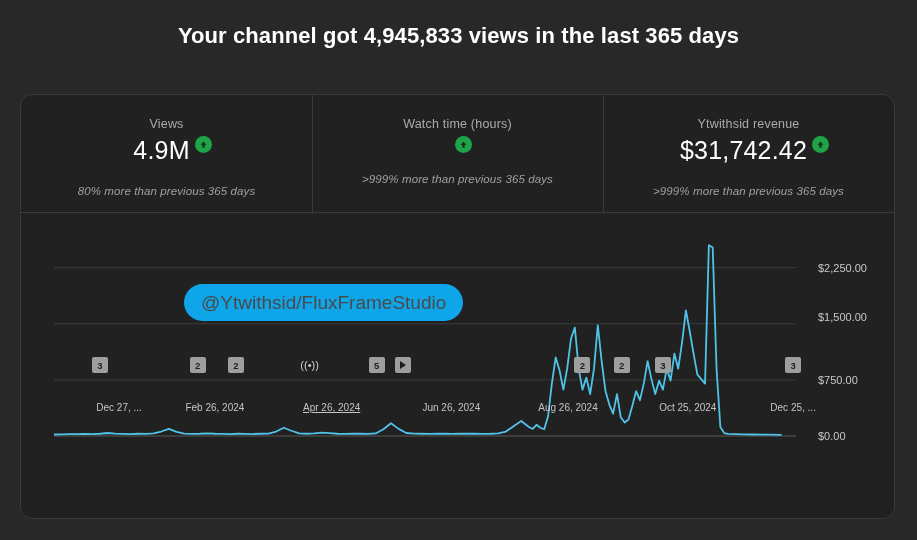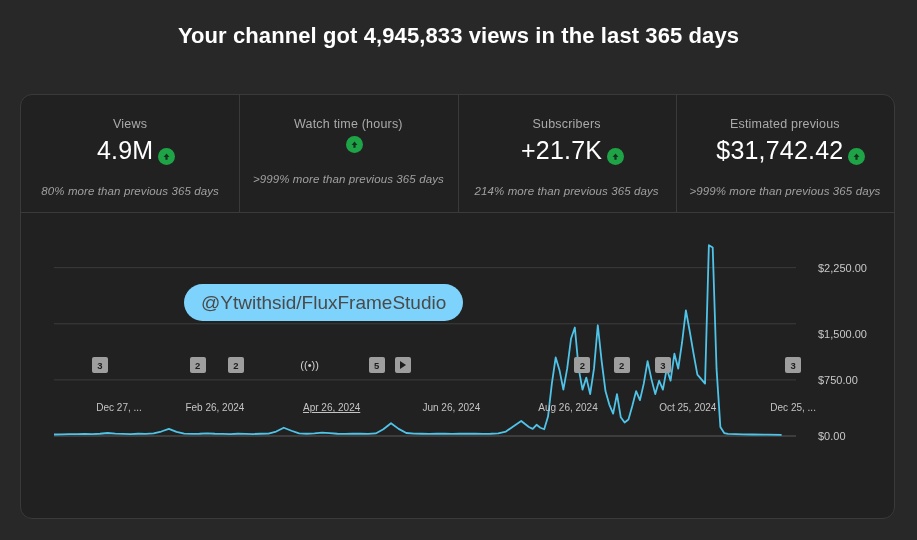--- a/index.html
+++ b/index.html
@@ -77,21 +77,21 @@
     width: 1px;
     background: #3a3a3a;
   }
   .metric-label {
     font-size: 12.5px;
     color: #aaaaaa;
     letter-spacing: 0.2px;
   }
   .metric-value-row {
     display: flex;
-    align-items: flex-end;
+    align-items: flex-start;
     gap: 5px;
     margin-top: 5px;
     margin-left: 12px;
   }
   .metric-value {
     font-size: 25px;
     font-weight: normal;
     color: #ffffff;
     letter-spacing: 0.2px;
   }
@@ -198,21 +198,21 @@
     margin-left: 1px;
   }
 
   
   .channel-pill {
     position: absolute;
     left: 184px;
     top: 284px;
     height: 37px;
     padding: 0 17px;
-    background: #7dd3fc;
+    background: #0ea5e9;
     color: #4a4a4a;
     border-radius: 19px;
     font-size: 19px;
     display: flex;
     align-items: center;
     white-space: nowrap;
   }
 </style>
 </head>
 <body>
@@ -243,35 +243,23 @@
         <div class="metric-value-row">
           <span class="trend-badge">
             <svg width="11" height="11" viewBox="0 0 11 11">
                 <path d="M5.5 2.4 L8.4 6.0 L6.6 6.0 L6.6 8.7 L4.4 8.7 L4.4 6.0 L2.6 6.0 Z" fill="#16301d"></path>
               </svg>
           </span>
         </div>
         <div class="metric-sub">&gt;999% more than previous 365 days</div>
       </div>
 
+
       <div class="metric">
-        <div class="metric-label">Subscribers</div>
-        <div class="metric-value-row">
-          <span class="metric-value">+21.7K</span>
-          <span class="trend-badge">
-            <svg width="11" height="11" viewBox="0 0 11 11">
-                <path d="M5.5 2.4 L8.4 6.0 L6.6 6.0 L6.6 8.7 L4.4 8.7 L4.4 6.0 L2.6 6.0 Z" fill="#16301d"></path>
-              </svg>
-          </span>
-        </div>
-        <div class="metric-sub">214% more than previous 365 days</div>
-      </div>
-
-      <div class="metric">
-        <div class="metric-label">Estimated previous</div>
+        <div class="metric-label">Ytwithsid revenue</div>
         <div class="metric-value-row">
           <span class="metric-value">$31,742.42</span>
           <span class="trend-badge">
             <svg width="11" height="11" viewBox="0 0 11 11">
                 <path d="M5.5 2.4 L8.4 6.0 L6.6 6.0 L6.6 8.7 L4.4 8.7 L4.4 6.0 L2.6 6.0 Z" fill="#16301d"></path>
               </svg>
           </span>
         </div>
         <div class="metric-sub">&gt;999% more than previous 365 days</div>
       </div>
@@ -282,21 +270,21 @@
       <svg class="chart-svg" id="chart-svg" width="873" height="230">
           <line x1="33" x2="775" y1="222" y2="222" stroke="#5a5a5a" stroke-width="1"></line>
           <line x1="33" x2="775" y1="165.88888888888889" y2="165.88888888888889" stroke="#3c3c3c" stroke-width="1"></line>
           <line x1="33" x2="775" y1="109.77777777777777" y2="109.77777777777777" stroke="#3c3c3c" stroke-width="1"></line>
           <line x1="33" x2="775" y1="53.66666666666666" y2="53.66666666666666" stroke="#3c3c3c" stroke-width="1"></line>
           <polyline points="33,220.5037037037037 40.659354838709675,220.35407407407408 48.318709677419356,220.12962962962962 55.97806451612903,220.20444444444445 63.63741935483871,219.9051851851852 71.29677419354839,220.05481481481482 78.95612903225806,219.75555555555556 86.61548387096775,219.0074074074074 94.27483870967743,219.60592592592593 101.9341935483871,219.9051851851852 109.59354838709677,220.05481481481482 117.25290322580646,219.75555555555556 124.91225806451612,219.9051851851852 132.5716129032258,219.38148148148147 140.2309677419355,217.51111111111112 147.89032258064515,214.8925925925926 155.54967741935485,217.88518518518518 163.20903225806452,219.60592592592593 170.8683870967742,219.9051851851852 178.52774193548387,219.75555555555556 186.18709677419355,219.38148148148147 193.84645161290322,219.75555555555556 201.50580645161293,219.9051851851852 209.16516129032257,220.05481481481482 216.82451612903225,219.75555555555556 224.48387096774192,219.9051851851852 232.1432258064516,220.05481481481482 239.80258064516127,219.75555555555556 247.461935483871,219.60592592592593 255.12129032258065,217.51111111111112 262.7806451612903,213.77037037037036 270.44,216.76296296296297 278.0993548387097,219.38148148148147 285.75870967741935,219.75555555555556 293.41806451612905,219.4562962962963 301.0774193548387,218.63333333333333 308.7367741935484,219.15703703703704 316.3961290322581,219.75555555555556 324.05548387096775,219.9051851851852 331.71483870967745,219.60592592592593 339.3741935483871,219.75555555555556 347.03354838709674,219.9051851851852 354.69290322580645,219.4562962962963 362.3522580645161,215.26666666666668 370.01161290322585,209.28148148148148 377.6709677419355,214.8925925925926 385.33032258064515,219.0074074074074 392.98967741935485,219.60592592592593 400.6490322580645,219.75555555555556 408.30838709677425,219.9051851851852 415.96774193548384,219.60592592592593 423.62709677419355,219.75555555555556 431.2864516129032,219.9051851851852 438.9458064516129,219.75555555555556 446.60516129032254,219.60592592592593 454.26451612903224,219.75555555555556 461.923870967742,219.9051851851852 469.5832258064516,219.75555555555556 477.2425806451613,219.38148148148147 484.90193548387094,217.51111111111112 492.56129032258065,212.27407407407406 500.2206451612903,207.03703703703704 504.0503225806452,210.02962962962962 507.88,213.0222222222222 511.7096774193548,214.8925925925926 515.5393548387096,210.77777777777777 519.3690322580645,213.77037037037036 523.1987096774194,215.26666666666668 527.0283870967742,202.54814814814816 530.858064516129,169.62962962962962 534.6877419354839,143.44444444444446 538.5174193548387,156.16296296296295 542.3470967741935,175.61481481481482 546.1767741935485,154.66666666666669 550.0064516129032,124.74074074074075 553.8361290322581,113.5185185185185 557.665806451613,154.66666666666669 561.4954838709677,175.61481481481482 565.3251612903226,163.64444444444445 569.1548387096774,180.1037037037037 572.9845161290323,154.66666666666669 576.8141935483872,111.27407407407406 580.6438709677419,147.1851851851852 584.4735483870968,177.11111111111111 588.3032258064517,190.57777777777778 592.1329032258064,199.55555555555554 595.9625806451612,180.1037037037037 599.7922580645162,203.2962962962963 603.621935483871,208.53333333333333 607.4516129032257,205.54074074074074 611.2812903225806,192.07407407407408 615.1109677419355,177.11111111111111 618.9406451612903,186.0888888888889 622.7703225806451,169.62962962962962 626.6,147.1851851851852 630.4296774193549,165.14074074074074 634.2593548387097,180.1037037037037 638.0890322580644,166.63703703703703 641.9187096774194,175.61481481481482 645.7483870967742,154.66666666666669 649.578064516129,166.63703703703703 653.407741935484,139.7037037037037 657.2374193548387,154.66666666666669 661.0670967741935,128.48148148148147 664.8967741935484,96.3111111111111 668.7264516129032,117.25925925925927 672.556129032258,139.7037037037037 676.3858064516129,160.65185185185186 680.2154838709678,165.14074074074074 684.0451612903225,169.62962962962962 687.8748387096774,31.22222222222223 691.7045161290322,33.46666666666667 695.5341935483872,154.66666666666669 699.363870967742,213.0222222222222 703.1935483870967,219.0074074074074 707.0232258064517,219.9051851851852 714.6825806451612,220.20444444444445 722.341935483871,220.35407407407408 731.916129032258,220.5037037037037 746.2774193548387,220.65333333333334 760.6387096774193,220.80296296296297 775,NaN" fill="none" stroke="#4fc3e8" stroke-width="1.8" stroke-linejoin="round"></polyline>
         </svg>
       <div class="y-labels" id="y-labels">
           <div class="y-label" style="top: 222px;">$0.00</div>
           <div class="y-label" style="top: 165.889px;">$750.00</div>
-          <div class="y-label" style="top: 120px;">$1,500.00</div>
+          <div class="y-label" style="top: 103px;">$1,500.00</div>
           <div class="y-label" style="top: 53.6667px;">$2,250.00</div>
         </div>
       <div class="x-labels" id="x-labels">
           <div class="x-label" style="left: 98.1045px;">Dec 27, ...</div>
           <div class="x-label" style="left: 193.846px;">Feb 26, 2024</div>
           <div class="x-label" style="left: 310.652px; text-decoration: underline;">Apr 26, 2024</div>
           <div class="x-label" style="left: 430.329px; text-align: right;">Jun 26, 2024</div>
           <div class="x-label" style="left: 547px;">Aug 26, 2024</div>
           <div class="x-label" style="left: 666.812px;">Oct 25, 2024</div>
           <div class="x-label" style="left: 772.128px;">Dec 25, ...</div>

